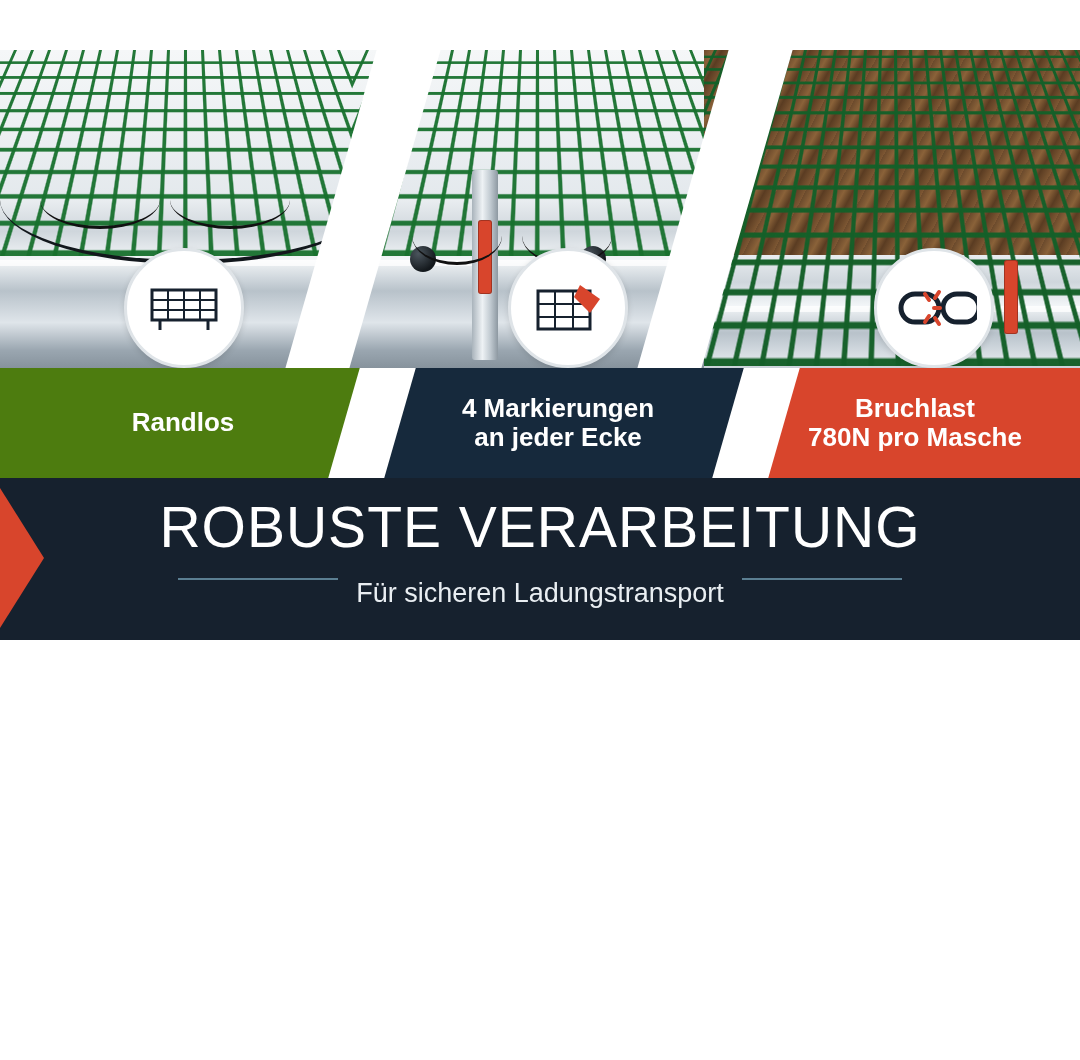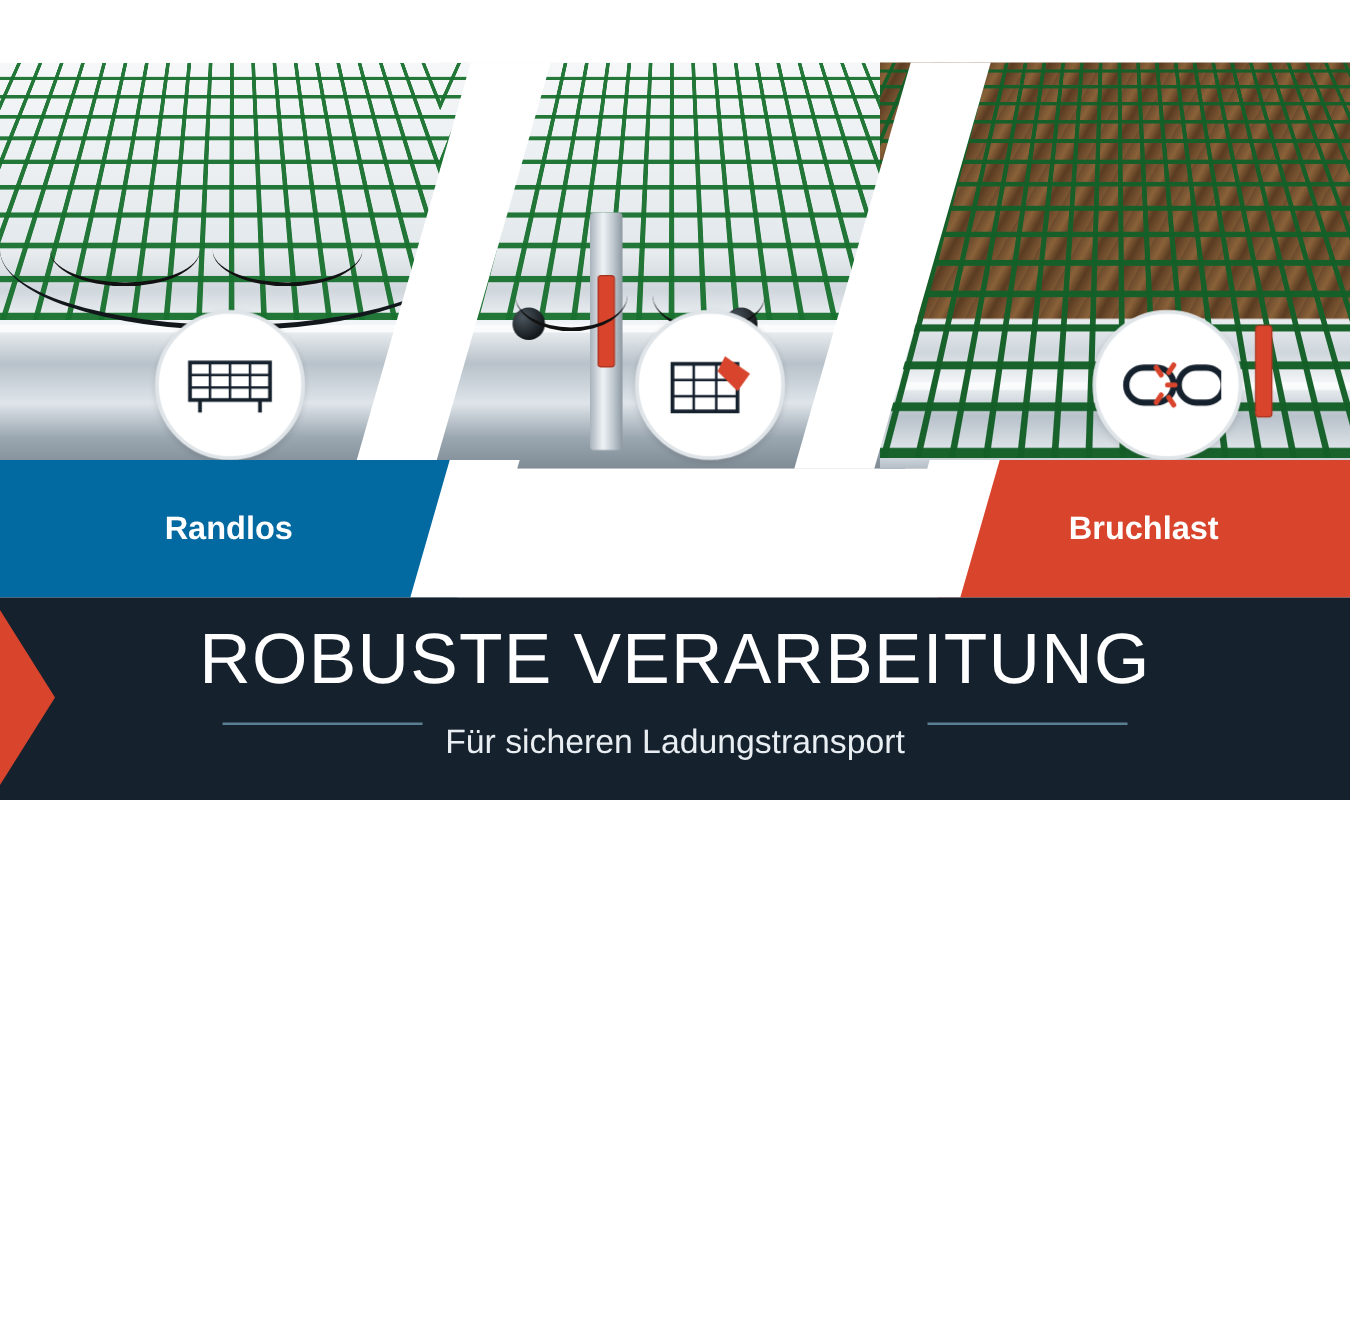--- a/index.html
+++ b/index.html
@@ -91,21 +91,21 @@
   .b3{left:874px;top:248px;}
 
   
   .bars{position:absolute;left:0;top:368px;width:1080px;height:110px;}
   .bar{
     position:absolute;top:0;height:110px;display:flex;flex-direction:column;
     align-items:center;justify-content:center;color:#fff;font-weight:bold;
     text-align:center;line-height:1.12;
   }
   .bar span{display:block;}
-  .bar1{left:0;width:366px;background:#0369a1;font-size:26px;}
+  .bar1{left:0;width:366px;background:#4d7c0f;font-size:26px;}
   .bar2{left:366px;width:384px;background:#16293c;font-size:26px;}
   .bar3{left:750px;width:330px;background:#d8452c;font-size:26px;}
   .barcut{
     position:absolute;top:368px;height:110px;width:56px;background:#fff;
     transform:skewX(-16deg);
   }
   .bc1{left:344px;}
   .bc2{left:728px;}
 
   
@@ -209,22 +209,27 @@
         <line x1="38" y1="18" x2="34" y2="12"></line>
         <line x1="38" y1="34" x2="34" y2="40"></line>
       </g>
     </svg>
   </div>
 
   <div class="bars">
     <div class="bar bar1">
       <span>Randlos</span>
     </div>
+    <div class="bar bar2">
+      <span>4 Markierungen</span>
+      <span>an jeder Ecke</span>
+    </div>
     <div class="bar bar3">
       <span>Bruchlast</span>
+      <span>780N pro Masche</span>
     </div>
   </div>
   <div class="barcut bc1"></div>
   <div class="barcut bc2"></div>
 
   <div class="titleblock"></div>
   <div class="arrow"></div>
   <div class="maintitle">ROBUSTE VERARBEITUNG</div>
   <div class="subwrap">
     <div class="subline"></div>

